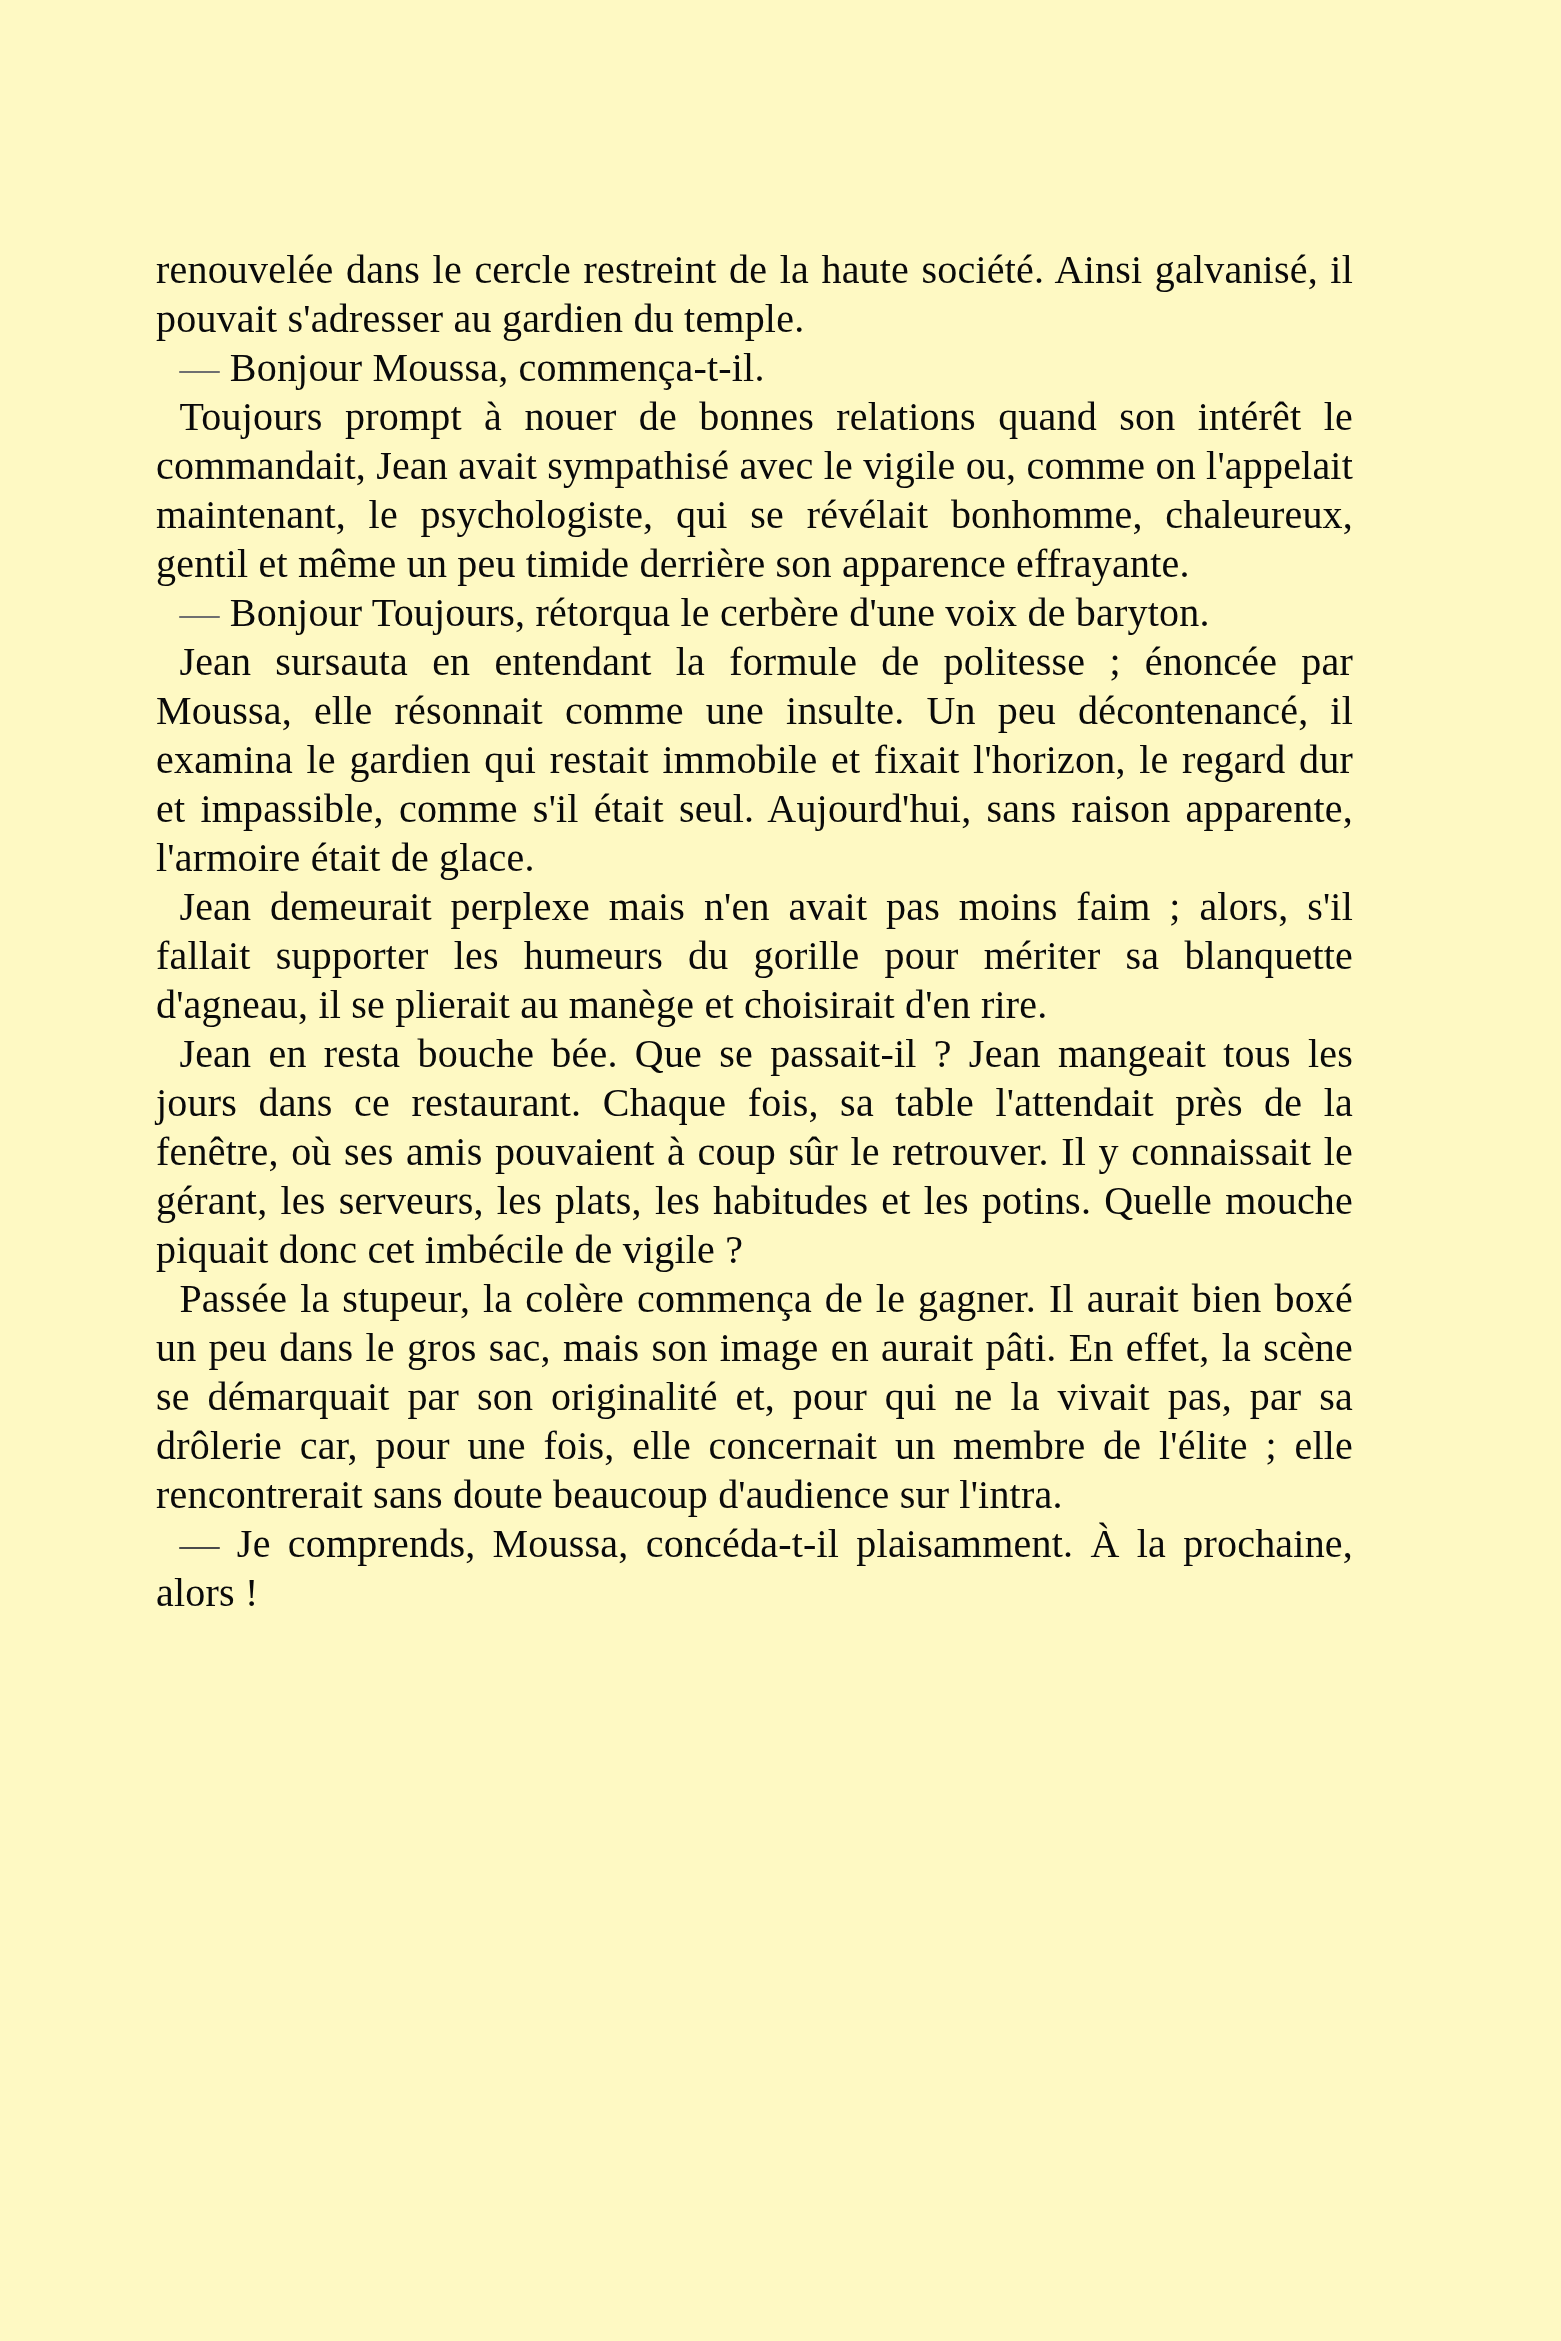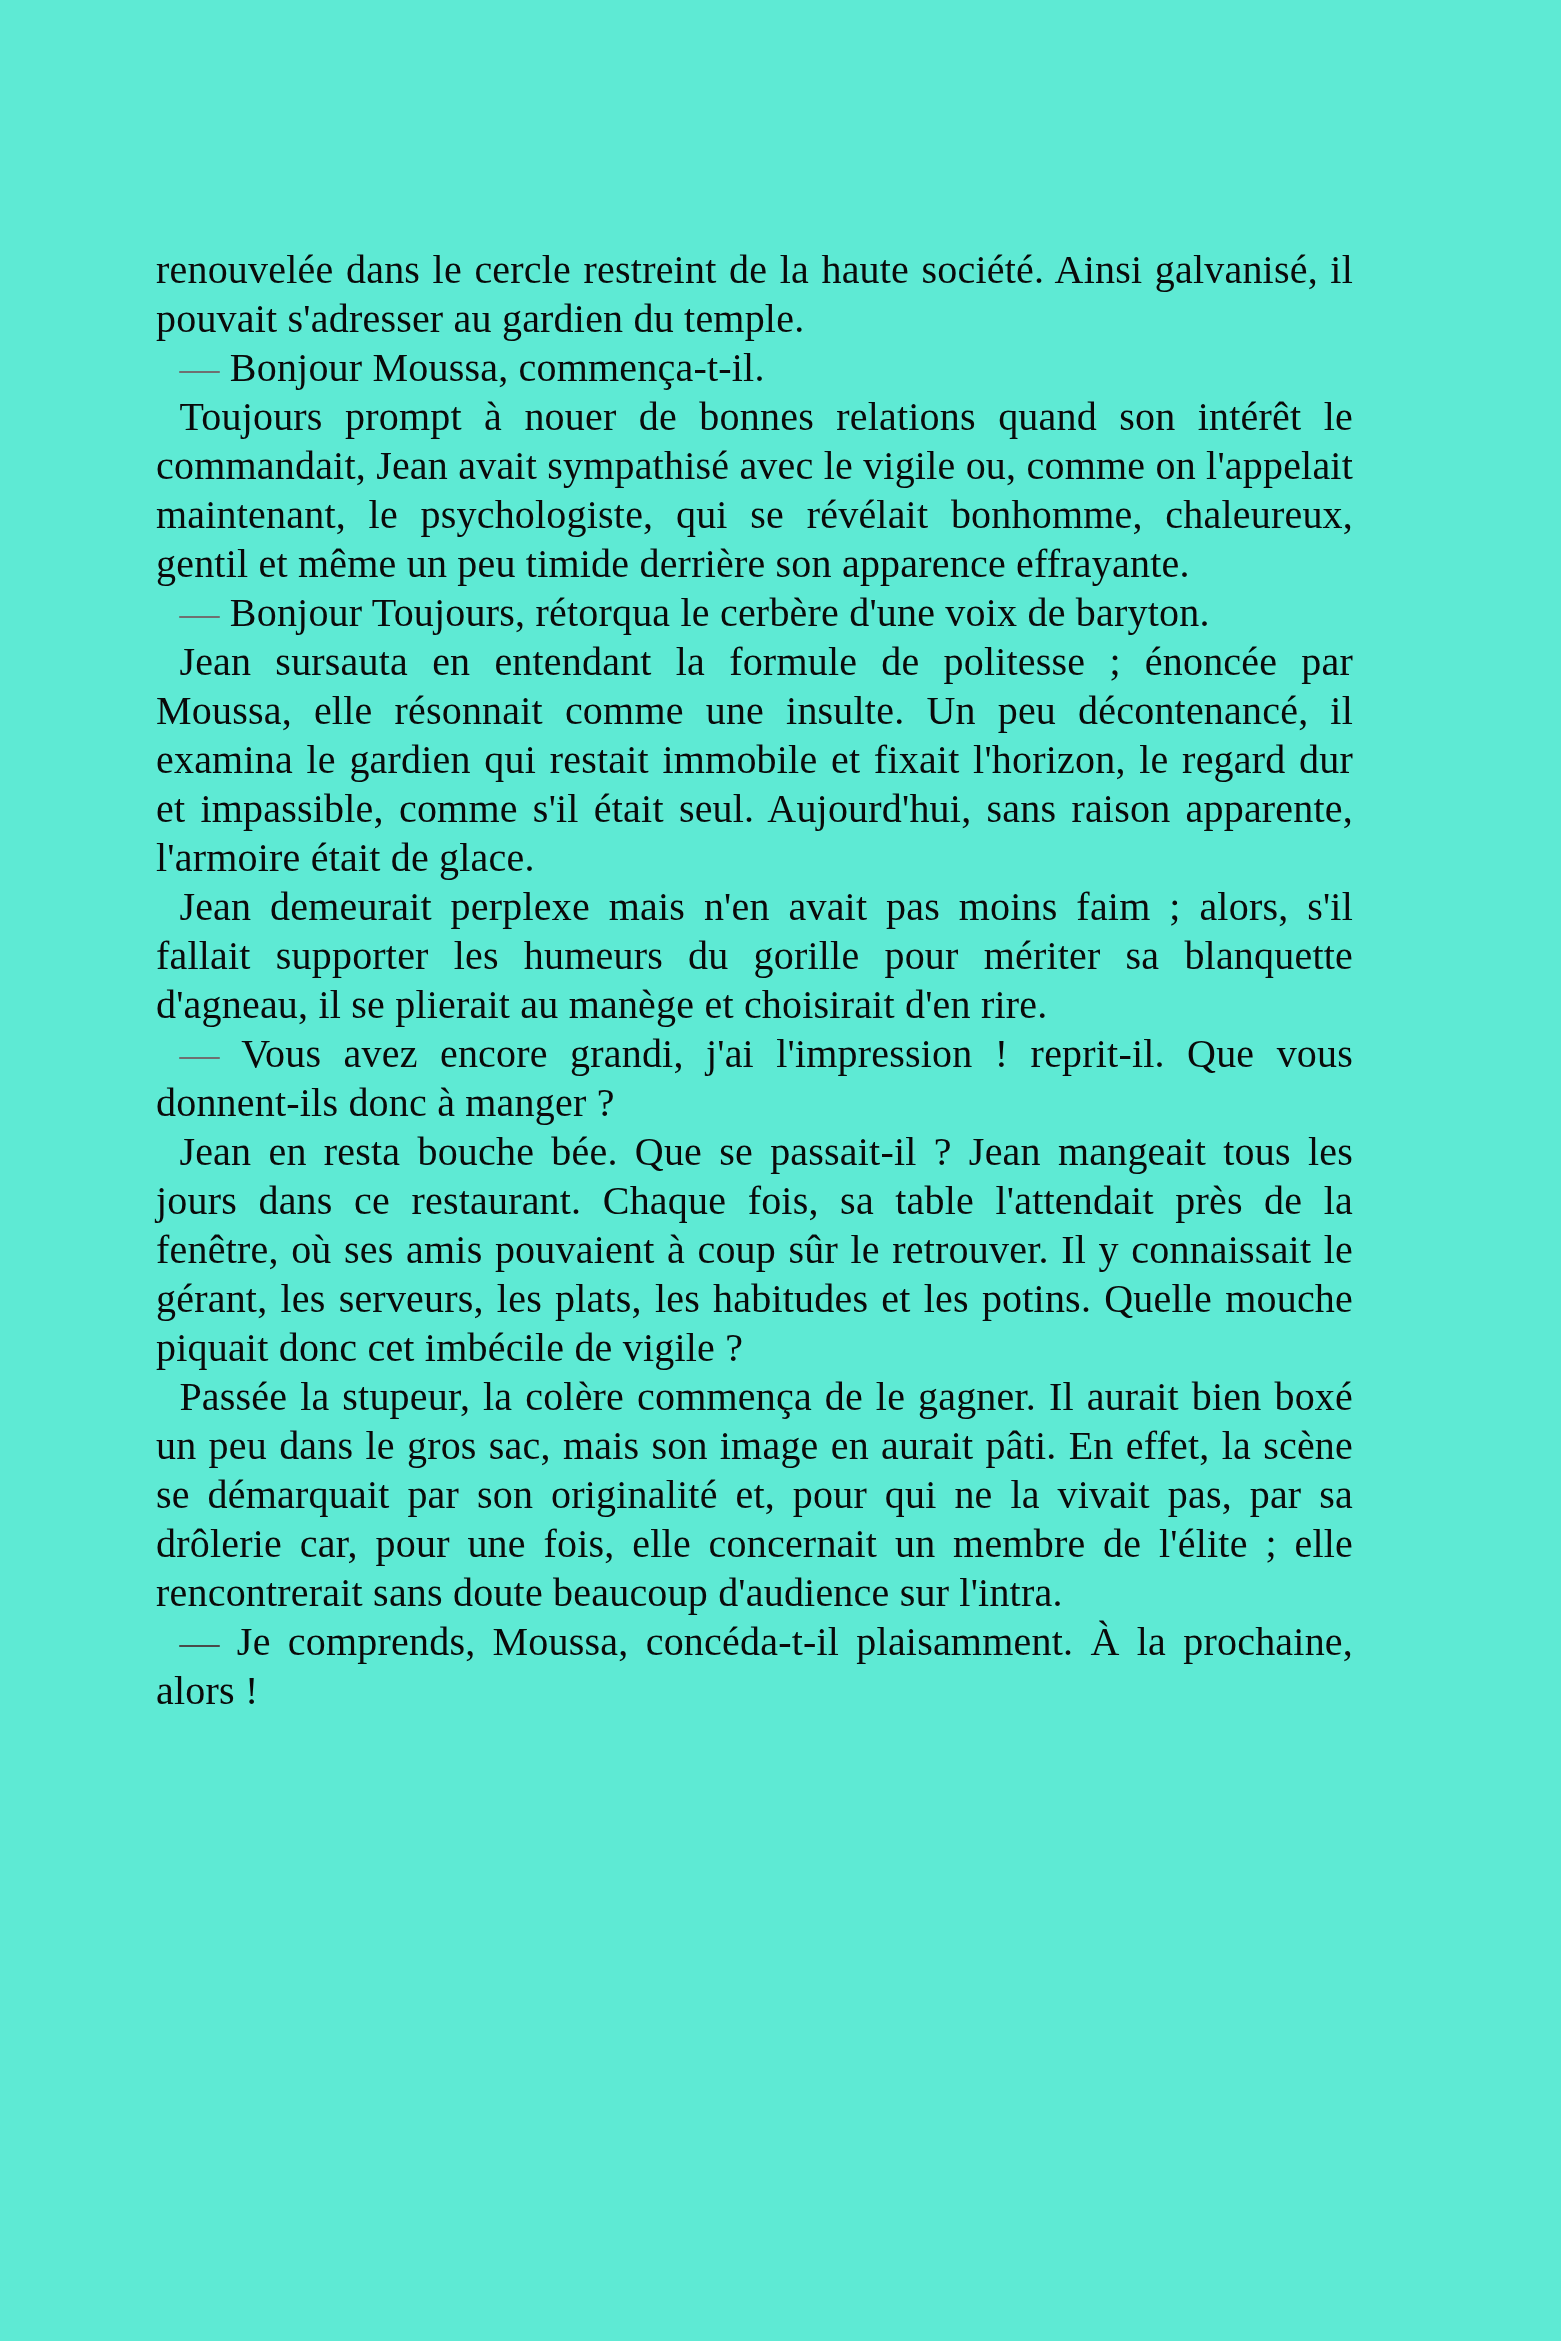--- a/index.html
+++ b/index.html
@@ -4,21 +4,21 @@
 <style>
   html, body {
     margin: 0;
     padding: 0;
     background: #ffffff;
   }
   .page {
     position: relative;
     width: 1561px;
     height: 2342px;
-    background: #5eead4;
+    background: #fef9c3;
     overflow: hidden;
   }
   .text-block {
     position: absolute;
     left: 156px;
     top: 245px;
     width: 1197px;
     font-family: "Liberation Serif", "DejaVu Serif", serif;
     font-size: 40px;
     line-height: 49px;
@@ -40,19 +40,18 @@
 <body>
 
 <div class="page">
   <div class="text-block" id="text-block" style="color: rgb(10, 10, 10);">
       <p><span>renouvelée dans le cercle restreint de la haute société. Ainsi galvanisé, il pouvait s'adresser au gardien du temple.</span></p>
       <p class="indent"><span class="dash" style="color: rgb(111, 112, 112);">—</span> <span>Bonjour Moussa, commença-t-il.</span></p>
       <p class="indent"><span>Toujours prompt à nouer de bonnes relations quand son intérêt le commandait, Jean avait sympathisé avec le vigile ou, comme on l'appelait maintenant, le psychologiste, qui se révélait bonhomme, chaleureux, gentil et même un peu timide derrière son apparence effrayante.</span></p>
       <p class="indent"><span class="dash" style="color: rgb(111, 112, 112);">—</span> <span>Bonjour Toujours, rétorqua le cerbère d'une voix de baryton.</span></p>
       <p class="indent"><span>Jean sursauta en entendant la formule de politesse&nbsp;; énoncée par Moussa, elle résonnait comme une insulte. Un peu décontenancé, il examina le gardien qui restait immobile et fixait l'horizon, le regard dur et impassible, comme s'il était seul. Aujourd'hui, sans raison apparente, l'armoire était de glace.</span></p>
       <p class="indent"><span>Jean demeurait perplexe mais n'en avait pas moins faim&nbsp;; alors, s'il fallait supporter les humeurs du gorille pour mériter sa blanquette d'agneau, il se plierait au manège et choisirait d'en rire.</span></p>
-      <p class="indent"><span class="dash" style="color: rgb(111, 112, 112);">—</span> <span>Vous avez encore grandi, j'ai l'impression&nbsp;! reprit-il. Que vous donnent-ils donc à manger&nbsp;?</span></p>
       <p class="indent"><span>Jean en resta bouche bée. Que se passait-il&nbsp;? Jean mangeait tous les jours dans ce restaurant. Chaque fois, sa table l'attendait près de la fenêtre, où ses amis pouvaient à coup sûr le retrouver. Il y connaissait le gérant, les serveurs, les plats, les habitudes et les potins. Quelle mouche piquait donc cet imbécile de vigile&nbsp;?</span></p>
       <p class="indent"><span>Passée la stupeur, la colère commença de le gagner. Il aurait bien boxé un peu dans le gros sac, mais son image en aurait pâti. En effet, la scène se démarquait par son originalité et, pour qui ne la vivait pas, par sa drôlerie car, pour une fois, elle concernait un membre de l'élite&nbsp;; elle rencontrerait sans doute beaucoup d'audience sur l'intra.</span></p>
       <p class="indent"><span class="dash" style="color: rgb(74, 74, 74);">—</span> <span>Je comprends, Moussa, concéda-t-il plaisamment. À la prochaine, alors&nbsp;!</span></p>
     </div>
 </div>
 
 
 </body></html>

